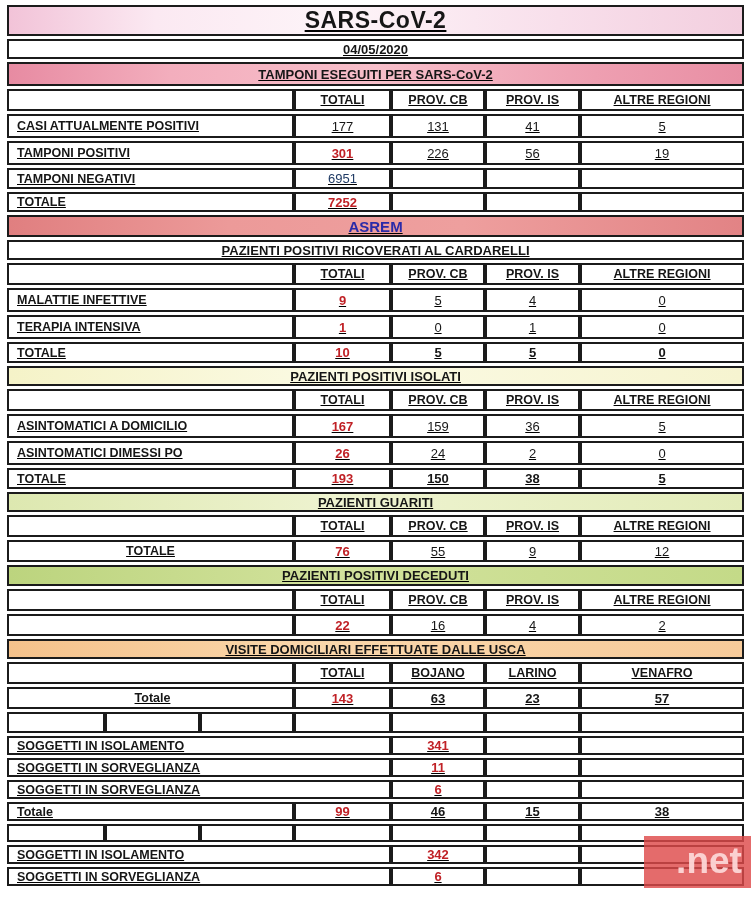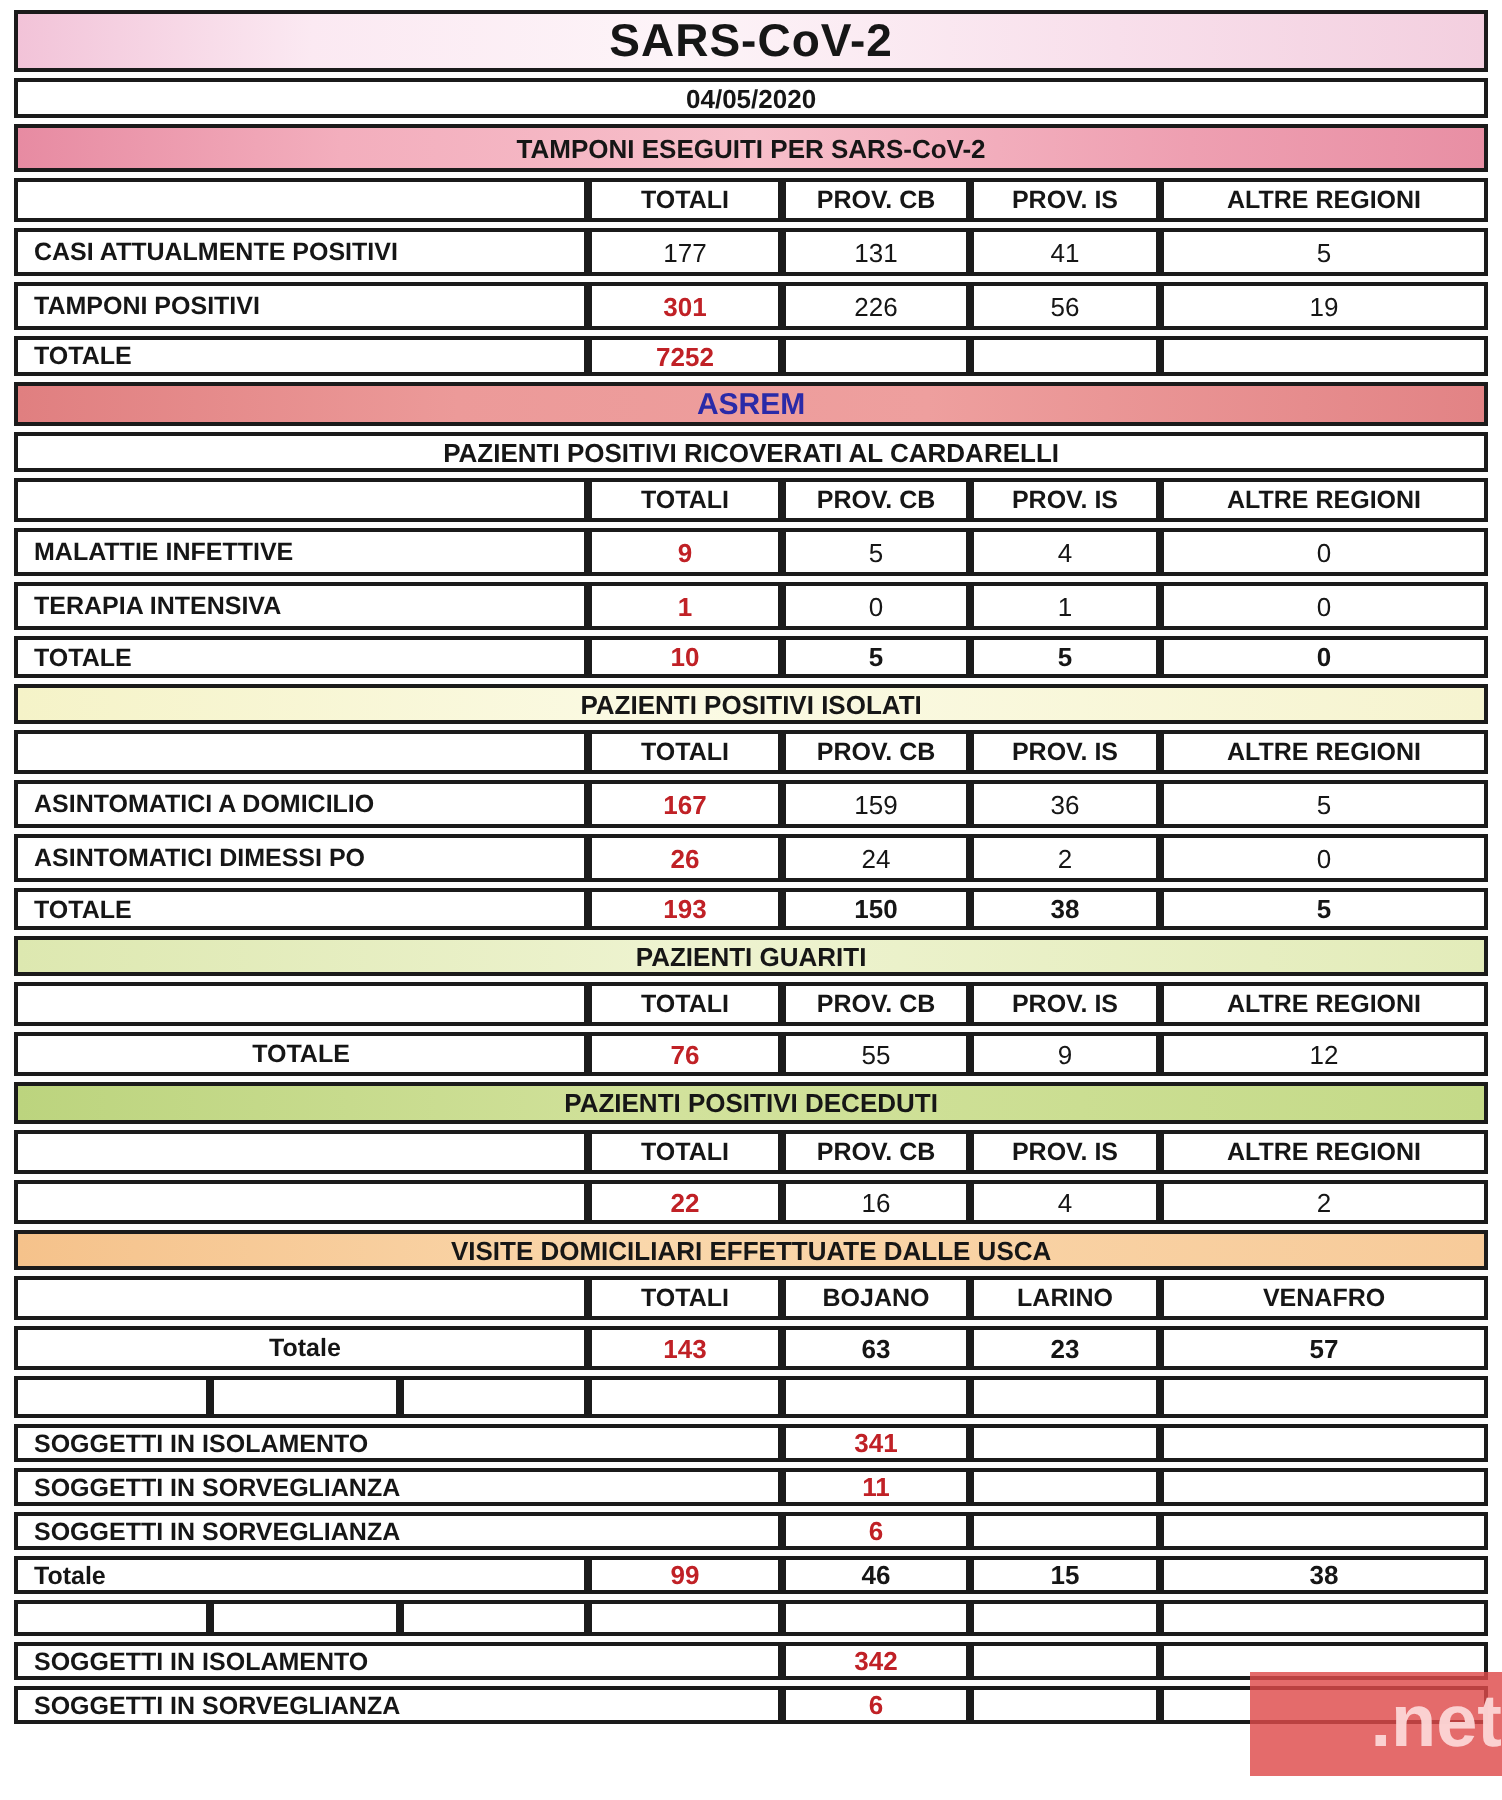--- a/index.html
+++ b/index.html
@@ -5,21 +5,21 @@
   * { box-sizing: border-box; }
   html, body {
     width: 751px; height: 900px; margin: 0; padding: 0;
     background: #ffffff;
     font-family: "Liberation Sans", sans-serif;
     position: relative; overflow: hidden;
   }
   #doc { position: absolute; top: 2px; left: 7px; width: 737px; }
   table {
     width: 737px; table-layout: fixed;
-    border-collapse: separate; border-spacing: 0 3px;
+    border-collapse: separate; border-spacing: 0 3px; text-decoration: underline;
   }
   td {
     border: 2px solid #1b1b1b;
     padding: 0 4px;
     font-size: 13px; color: #161616;
     overflow: hidden; white-space: nowrap;
     vertical-align: middle;
   }
   
   tr.h17 > td { height: 17px; } tr.h18 > td { height: 18px; }
@@ -42,25 +42,25 @@
   .band-orange { background: linear-gradient(90deg,#f5c28b 0%,#fad7ab 42%,#f7cb9a 100%); margin-left: 12px; }
   .lbl { font-weight: bold; font-size: 12.5px; padding-left: 8px; text-align: left; }
   .ctr { text-align: center; padding-left: 4px; }
   .hdr { font-weight: bold; font-size: 12.5px; text-align: center; }
   .num { text-align: center; }
   .b   { font-weight: bold; }
   .red  { color: #c02126; font-weight: bold; }
   .navy { color: #1f3a64; }
   
   #watermark {
-    position: absolute; top: 836px; right: 0; width: 126px; height: 52px;
+    position: absolute; top: 836px; right: 0; width: 107px; height: 52px;
     background: rgba(222,74,74,0.82);
     color: rgba(252,215,215,0.95);
     font-weight: bold; font-size: 37px; line-height: 50px;
-    text-align: right; z-index: 5;
+    text-align: center; z-index: 5;
     font-family: "Liberation Sans", sans-serif;
     padding-left: 23px;
   }
 </style>
 </head>
 <body>
 
 <div id="doc">
 <table>
   <colgroup>
@@ -98,20 +98,27 @@
     <td class="num">41</td>
     <td class="num">5</td>
   </tr>
   <tr class="h24">
     <td colspan="3" class="lbl">TAMPONI POSITIVI</td>
     <td class="num red">301</td>
     <td class="num">226</td>
     <td class="num">56</td>
     <td class="num">19</td>
   </tr>
+  <tr class="h21">
+    <td colspan="3" class="lbl">TAMPONI NEGATIVI</td>
+    <td class="num navy">6951</td>
+    <td class="num"></td>
+    <td class="num"></td>
+    <td class="num"></td>
+  </tr>
   <tr class="h20">
     <td colspan="3" class="lbl">TOTALE</td>
     <td class="num red">7252</td>
     <td class="num"></td>
     <td class="num"></td>
     <td class="num"></td>
   </tr>
 
   <tr class="h22">
           <td colspan="7" class="band band-salmon">ASREM</td>

